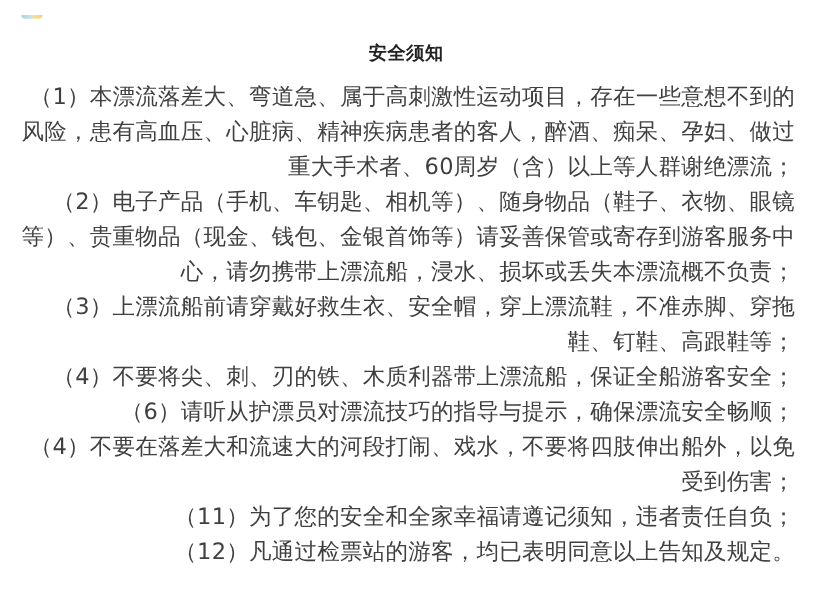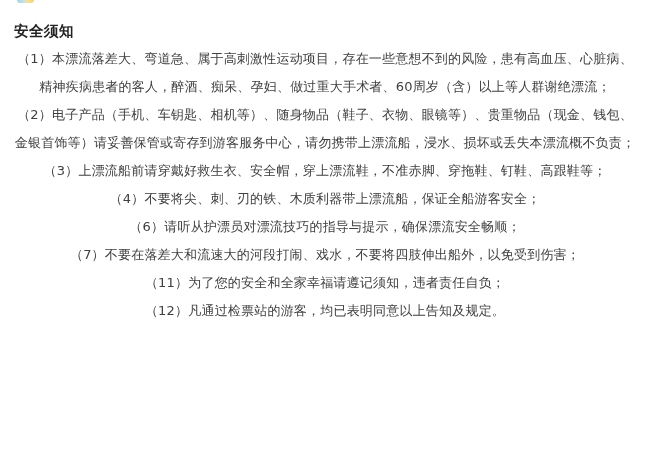--- a/index.html
+++ b/index.html
@@ -22,52 +22,53 @@
     position: absolute;
     top: 0;
     left: 17px;
     width: 17px;
     height: 3px;
     border-radius: 0 0 3px 3px;
     background: linear-gradient(90deg, #9fccd8 0%, #c2e1e6 45%, #f7dc8a 60%, #f2ce6d 100%);
     opacity: 0.9;
   }
   h1.page-title {
-    margin: 0;
+    margin: 12px;
     padding-top: 22px;
     font-size: 14.5px;
     font-weight: 700;
     letter-spacing: 0.5px;
     color: #222222;
     line-height: 18px;
+    text-align: center;
   }
   .notice-list {
     margin-top: 5px;
   }
   p.notice-item {
     margin: 0;
-    font-size: 13px;
+    font-size: 18px;
     line-height: 28px;
     letter-spacing: 0.2px;
     color: #404040;
-    text-align: center;
+    text-align: right;
     word-break: break-all;
   }
 </style>
 </head>
 <body>
 
 <div class="doc">
   <span class="emoji-sliver"></span>
 
   <h1 class="page-title">安全须知</h1>
 
   <div class="notice-list">
     <p class="notice-item">（1）本漂流落差大、弯道急、属于高刺激性运动项目，存在一些意想不到的风险，患有高血压、心脏病、精神疾病患者的客人，醉酒、痴呆、孕妇、做过重大手术者、60周岁（含）以上等人群谢绝漂流；</p>
     <p class="notice-item">（2）电子产品（手机、车钥匙、相机等）、随身物品（鞋子、衣物、眼镜等）、贵重物品（现金、钱包、金银首饰等）请妥善保管或寄存到游客服务中心，请勿携带上漂流船，浸水、损坏或丢失本漂流概不负责；</p>
     <p class="notice-item">（3）上漂流船前请穿戴好救生衣、安全帽，穿上漂流鞋，不准赤脚、穿拖鞋、钉鞋、高跟鞋等；</p>
     <p class="notice-item">（4）不要将尖、刺、刃的铁、木质利器带上漂流船，保证全船游客安全；</p>
     <p class="notice-item">（6）请听从护漂员对漂流技巧的指导与提示，确保漂流安全畅顺；</p>
-    <p class="notice-item">（7）不要在落差大和流速大的河段打闹、戏水，不要将四肢伸出船外，以免受到伤害；</p>
+    <p class="notice-item">（4）不要在落差大和流速大的河段打闹、戏水，不要将四肢伸出船外，以免受到伤害；</p>
     <p class="notice-item">（11）为了您的安全和全家幸福请遵记须知，违者责任自负；</p>
     <p class="notice-item">（12）凡通过检票站的游客，均已表明同意以上告知及规定。</p>
   </div>
 </div>
 
 </body></html>

